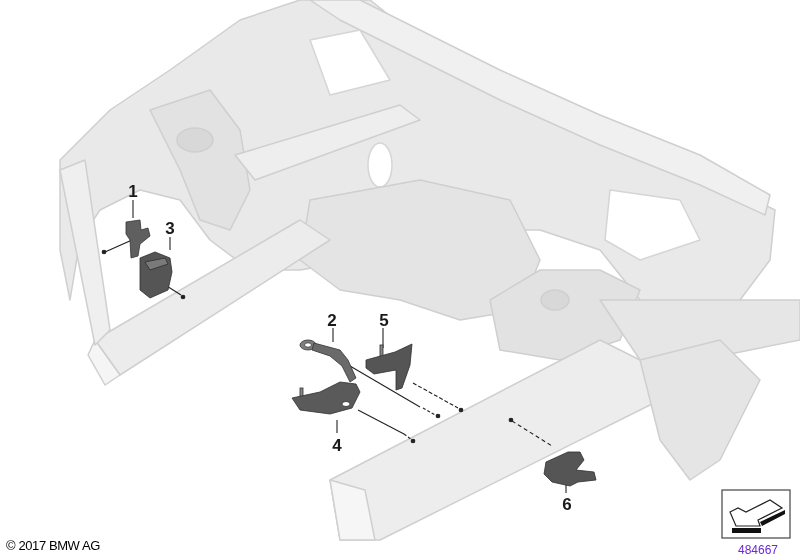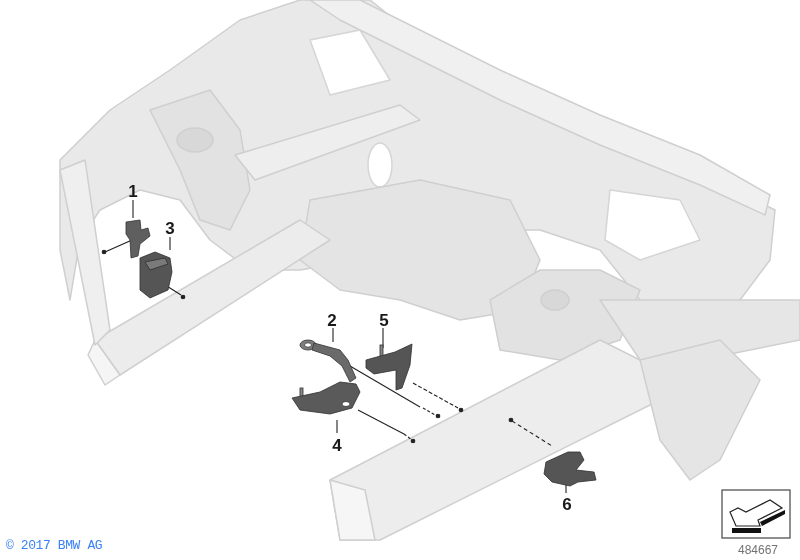--- a/index.html
+++ b/index.html
@@ -1,20 +1,20 @@
 <!DOCTYPE html>
 <html><head>
   <meta charset="utf-8">
   <style>
     html, body { margin: 0; padding: 0; background: #ffffff; }
     body { width: 800px; height: 560px; position: relative; overflow: hidden; font-family: "Liberation Sans", sans-serif; }
     #diagram { position: absolute; left: 0; top: 0; width: 800px; height: 560px; }
     .callout { position: absolute; font-family: "Liberation Sans", sans-serif; font-weight: bold; font-size: 17px; color: #1a1a1a; line-height: 1; transform: translateX(-50%); cursor: pointer; }
-    .copyright { position: absolute; left: 6px; top: 538px; font-size: 13px; color: #3b82f6; letter-spacing: -0.4px; font-family: Liberation Mono, monospace; }
-    .diagram-id { position: absolute; left: 738px; top: 543px; font-size: 12px; color: #737373; font-family: "Liberation Sans", sans-serif; }
+    .copyright { position: absolute; left: 6px; top: 538px; font-size: 13px; color: #000000; letter-spacing: -0.4px; font-family: Liberation Sans, sans-serif; }
+    .diagram-id { position: absolute; left: 738px; top: 543px; font-size: 12px; color: #6d28d9; font-family: "Liberation Sans", sans-serif; }
   </style>
 </head>
 <body>
 
 <svg id="diagram" viewBox="0 0 800 560" xmlns="http://www.w3.org/2000/svg">
   <g fill="#e9e9e9" stroke="#cfcfcf" stroke-width="1.5" stroke-linejoin="round">
 
     <path d="M60 160 L110 110 L170 70 L240 20 L300 0 L370 0 L420 40 L500 90 L590 130 L680 170 L745 195 L775 210 L770 260 L740 300 L700 320 L640 300 L600 250 L540 230 L470 230 L420 250 L360 260 L300 270 L250 270 L210 240 L180 200 L140 190 L100 210 L80 240 L70 300 L60 250 Z"></path>
 
     <path d="M310 0 L360 0 L420 30 L500 70 L600 115 L700 155 L770 195 L765 215 L700 185 L600 145 L500 100 L420 60 L340 20 Z" fill="#f0f0f0"></path>

